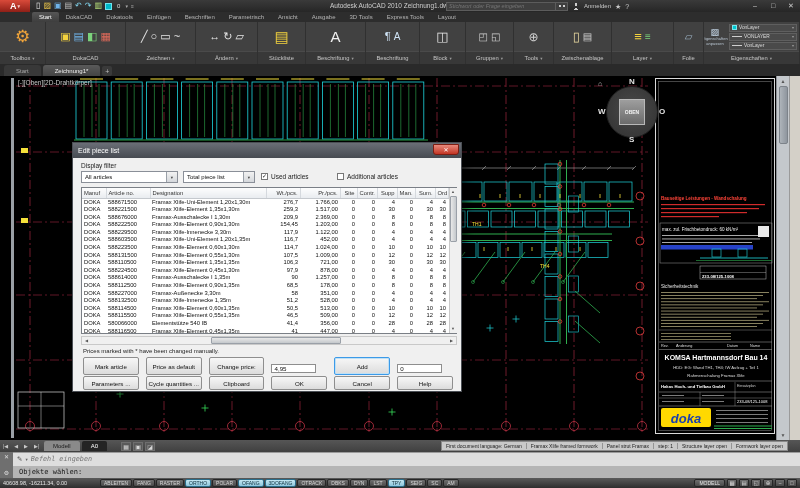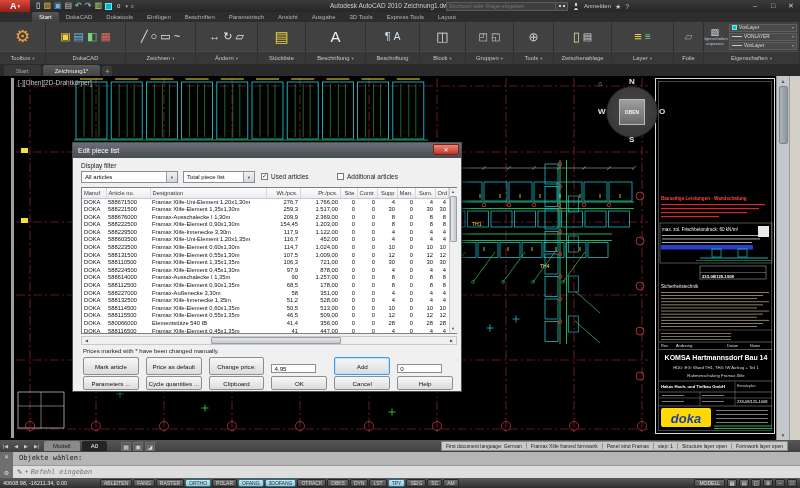--- a/index.html
+++ b/index.html
@@ -1035,26 +1035,26 @@
         <span class="seg">Formwork layer open</span>
       </div>
   </div>
 
   <div id="cmd">
     <div id="cmdside">
       <span class="ci">✕</span>
       <span class="ci">⚙</span>
     </div>
     <div id="cmdmain">
-      <div id="cmdhist">Objekte wählen:</div>
       <div id="cmdline">
         <span class="ci">✎</span>
         <span class="caret">▾</span>
         <input placeholder="Befehl eingeben" style="">
       </div>
+      <div id="cmdhist">Objekte wählen:</div>
     </div>
   </div>
 
   <div id="statusbar">
     <div id="coords">40608.98, -16211.34, 0.00</div>
     <div id="toggles" style="display:flex;gap:1px">
         <div class="sbt">ABLEITEN</div>
         <div class="sbt">FANG</div>
         <div class="sbt">RASTER</div>
         <div class="sbt active">ORTHO</div>

